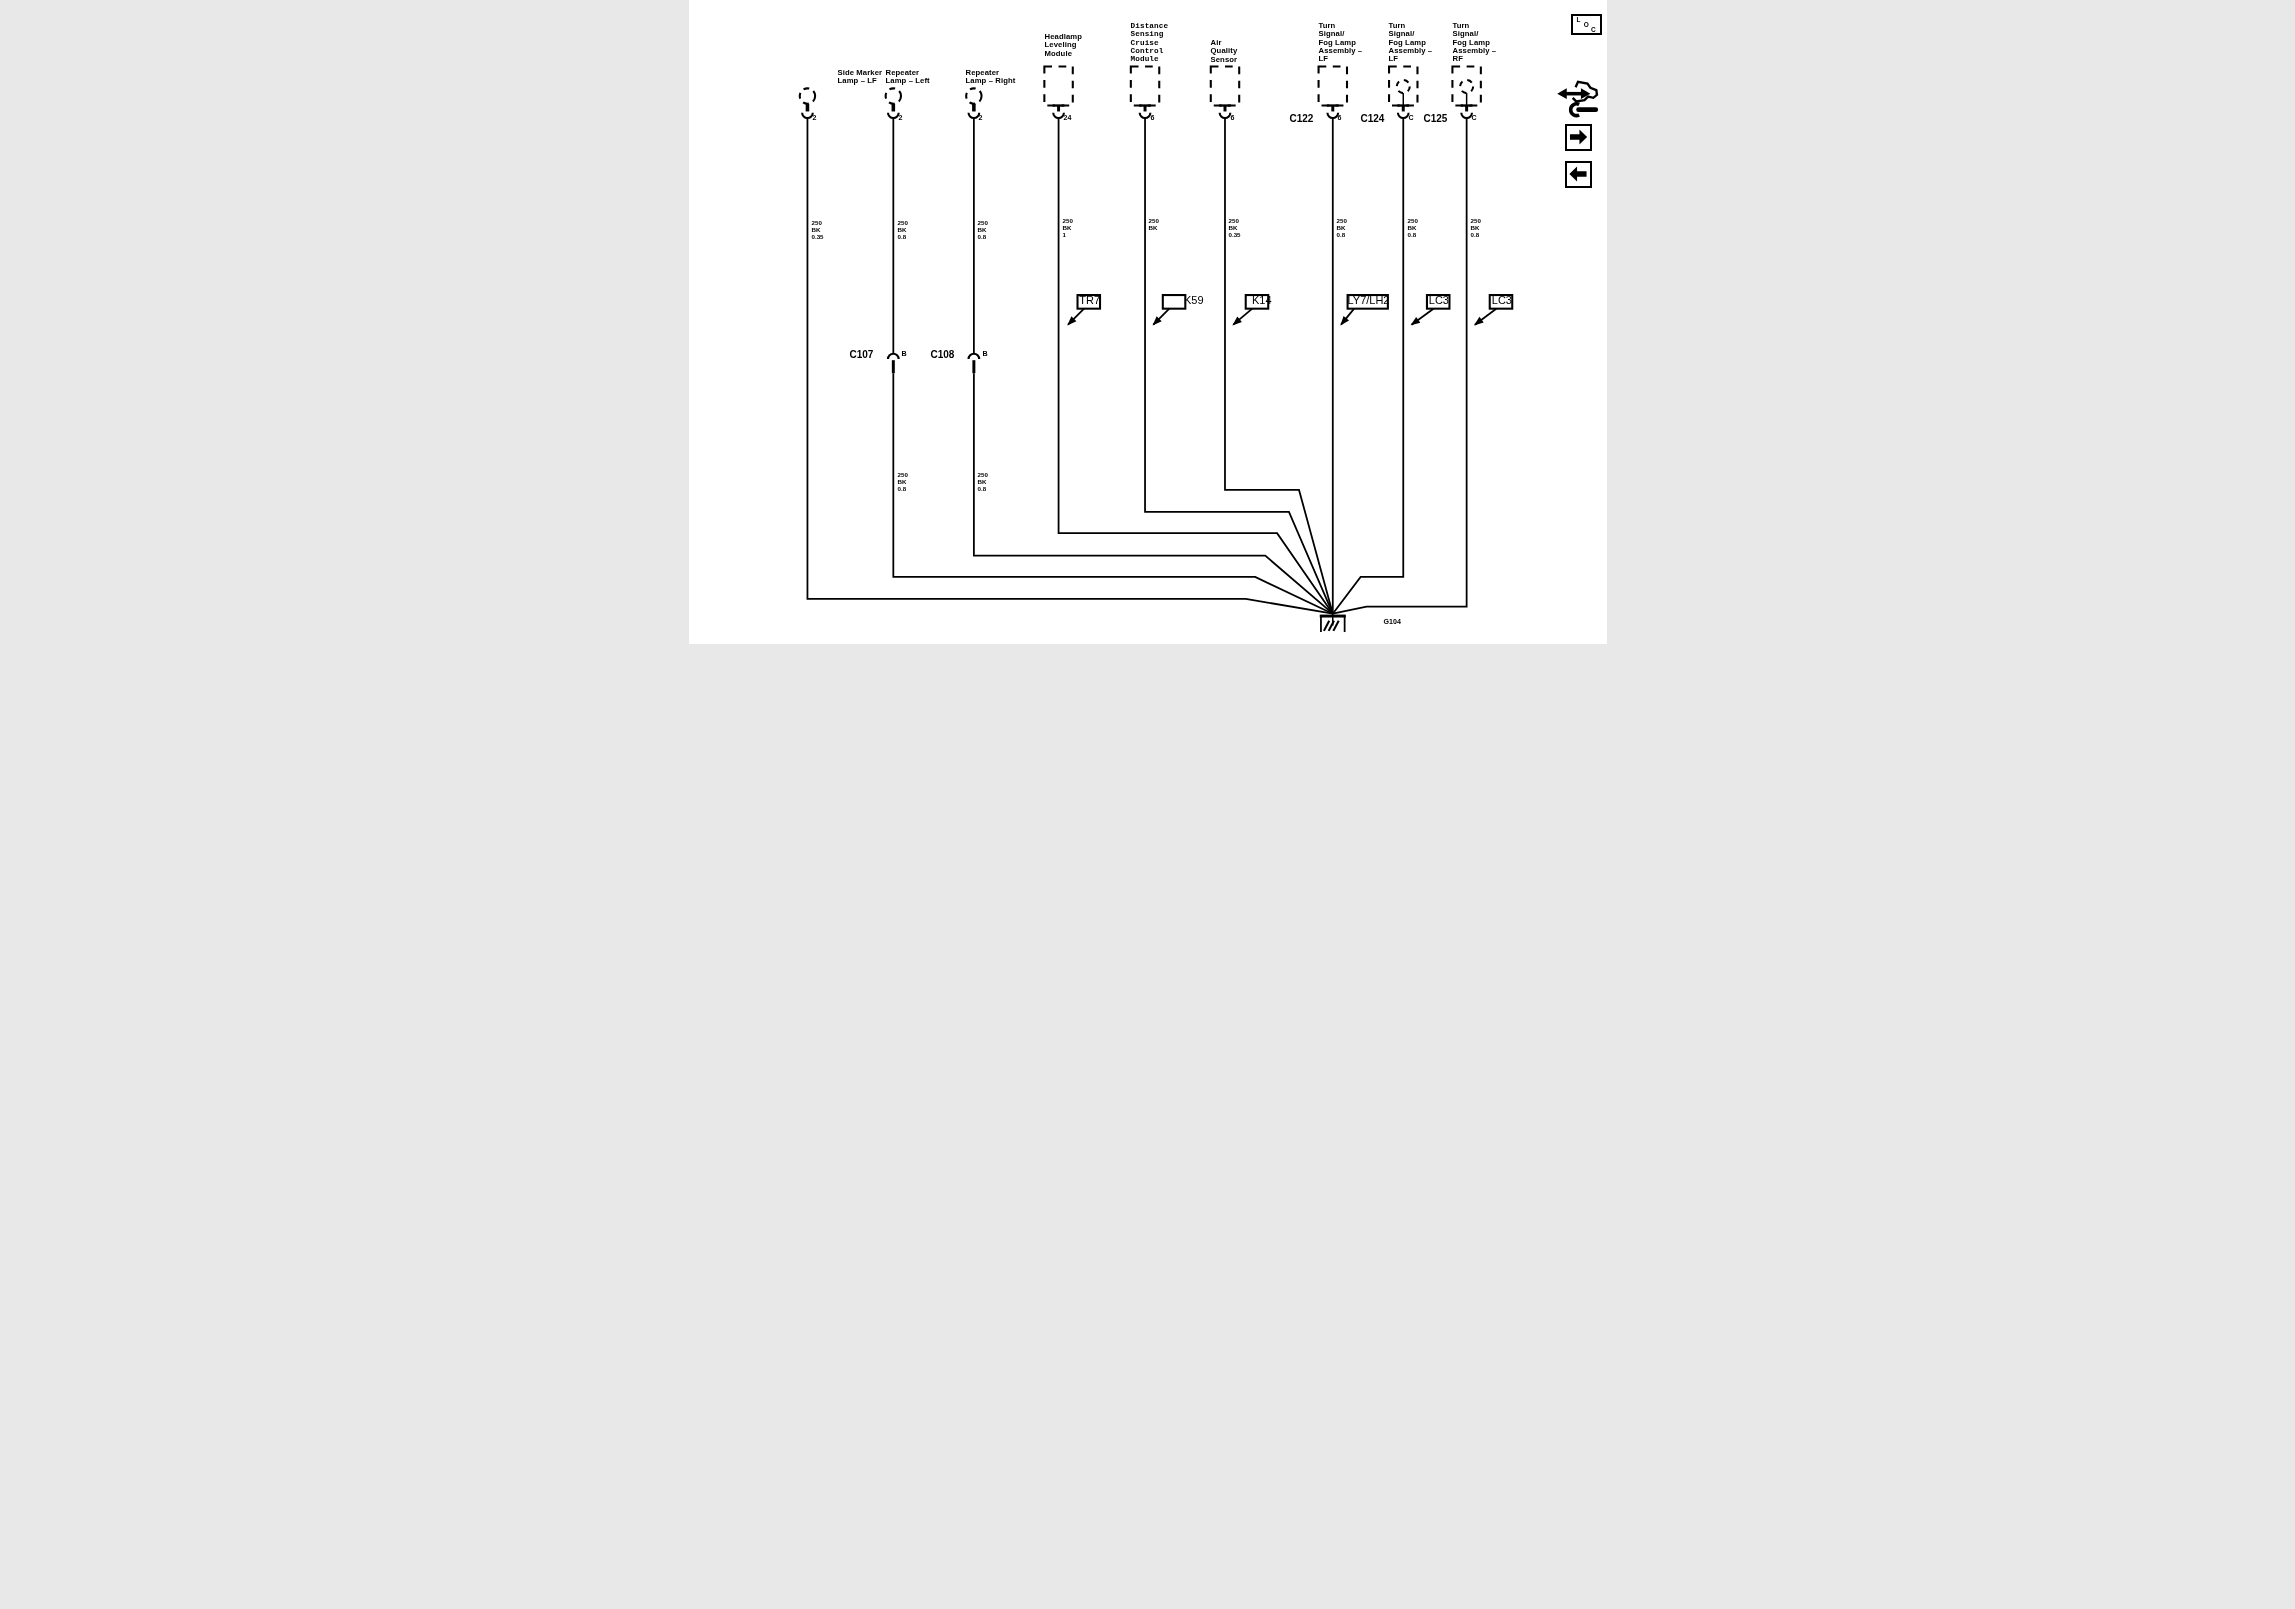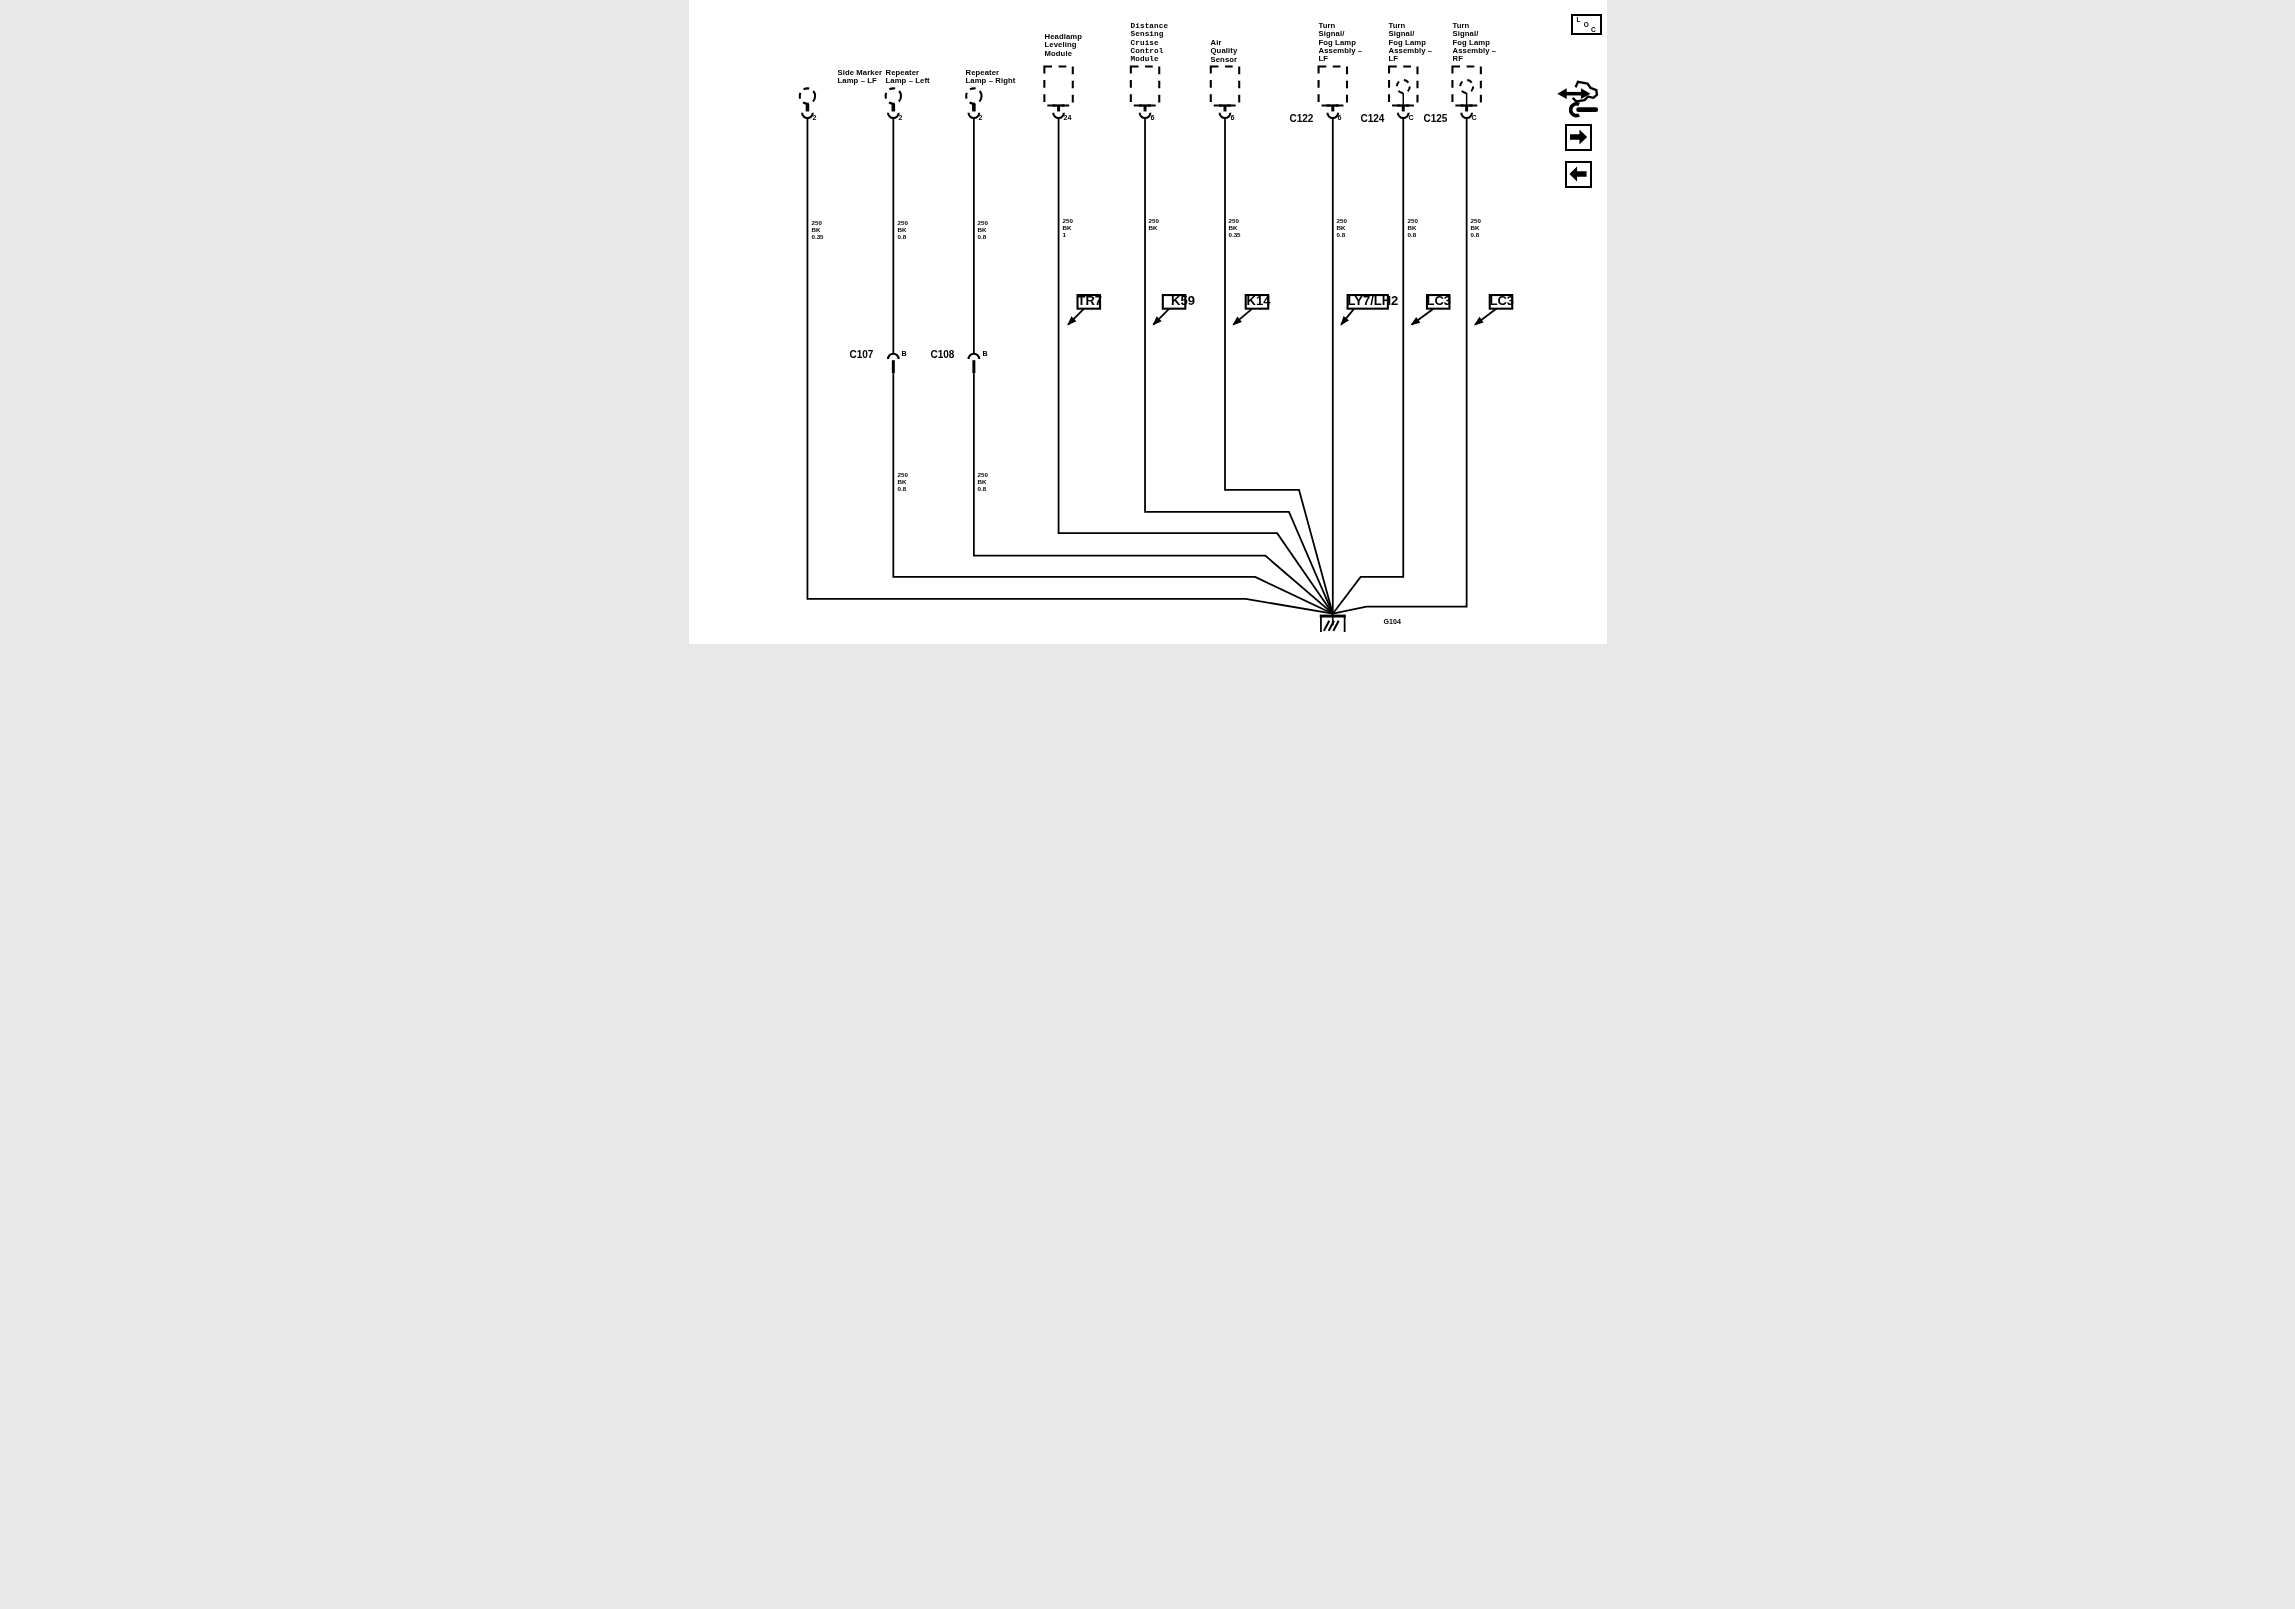--- a/index.html
+++ b/index.html
@@ -4,21 +4,21 @@
 <style>
   html,body{margin:0;padding:0;background:#e8e8e8;}
   .page{position:relative;width:918px;height:644px;background:#ffffff;margin:0 auto;
         font-family:"Liberation Sans",sans-serif;color:#000;overflow:hidden;}
   .gfx{position:absolute;left:0;top:0;width:918px;height:644px;}
   .t{position:absolute;white-space:pre-line;color:#000;}
   .lbl{font-weight:700;font-size:7.7px;line-height:8.3px;letter-spacing:0.1px;}
   .wire{font-weight:700;font-size:6.2px;line-height:6.8px;}
   .pin{font-weight:700;font-size:7.1px;line-height:7.7px;}
   .cid{font-weight:700;font-size:10px;line-height:7.7px;text-align:left;width:36px;}
-  .ref{font-weight:700;font-size:13px;line-height:7.7px;text-align:center;}
+  .ref{font-weight:400;font-size:11px;line-height:7.7px;text-align:right;}
   .gnd{font-weight:700;font-size:7.1px;line-height:7.7px;}
   .navbox{position:absolute;border:2.4px solid #000;background:#fff;box-sizing:border-box;}
   .locbox{left:882px;top:14.2px;width:31px;height:21.3px;}
   .locbox span{position:absolute;font-weight:700;font-size:6.5px;line-height:6.5px;}
   .loc-l{left:4.1px;top:1.2px;}  .loc-o{left:11.3px;top:6px;}  .loc-c{left:18.4px;top:10.7px;}
 </style>
 </head>
 <body>
 
 <div class="page">

